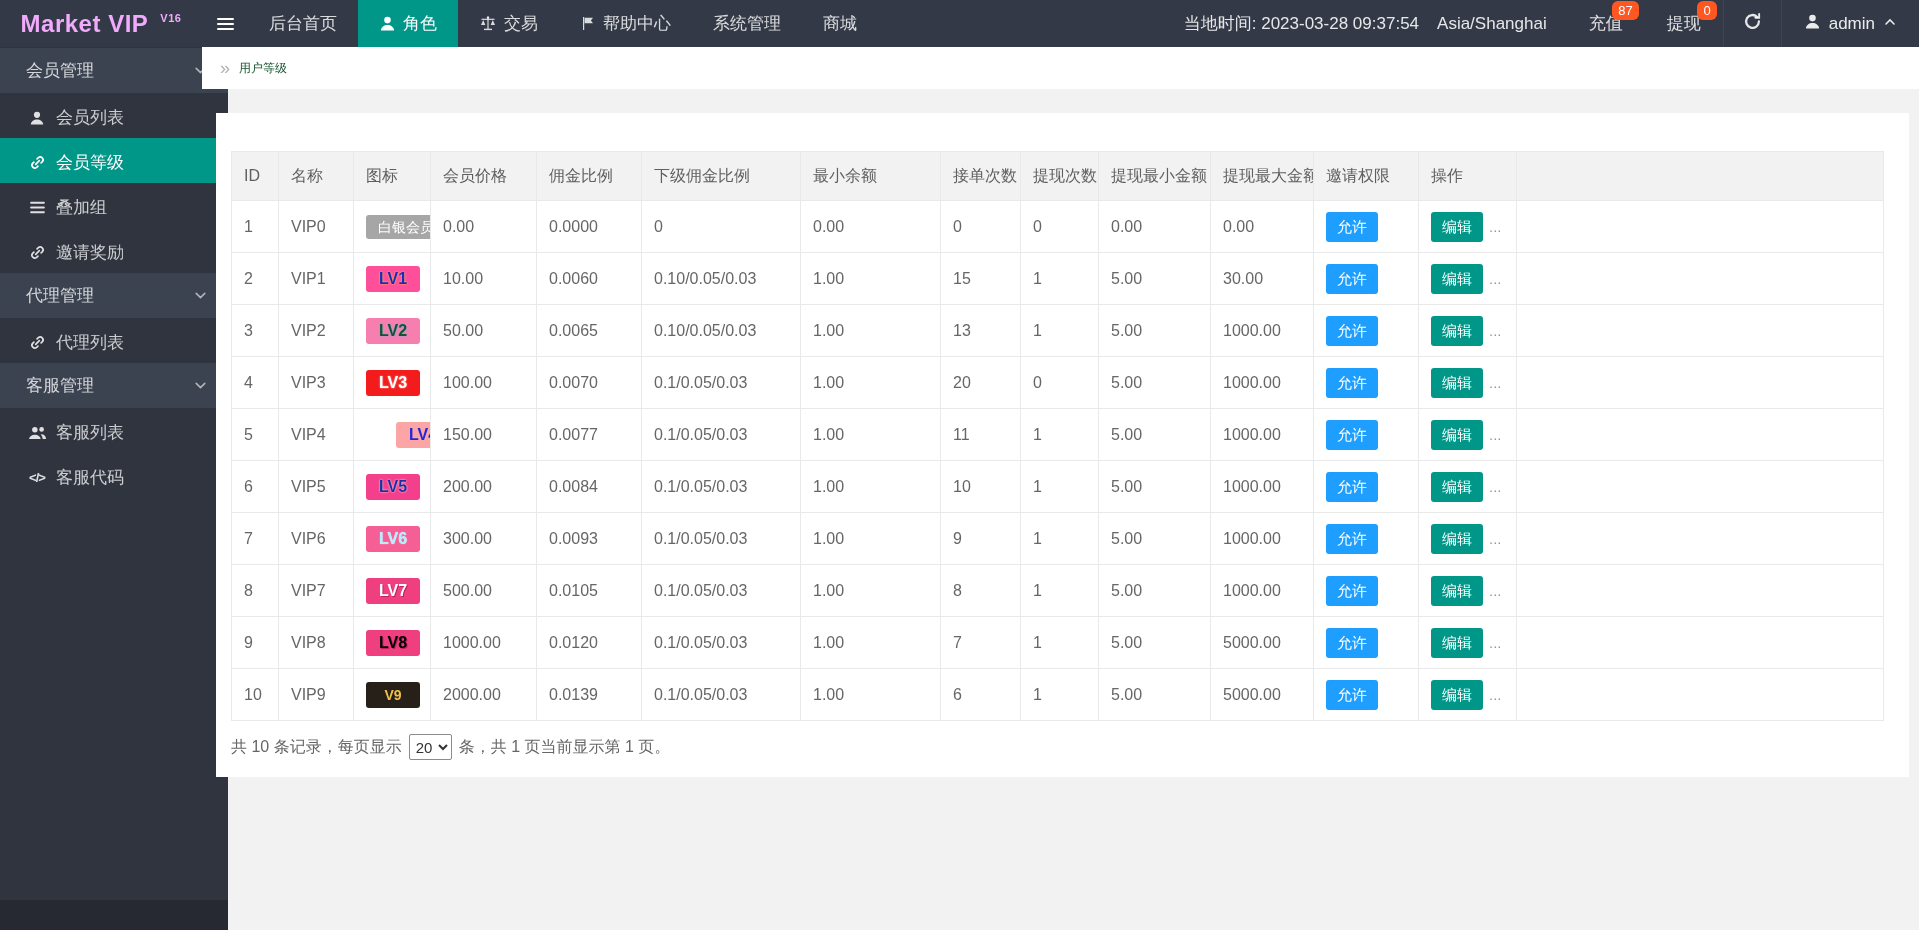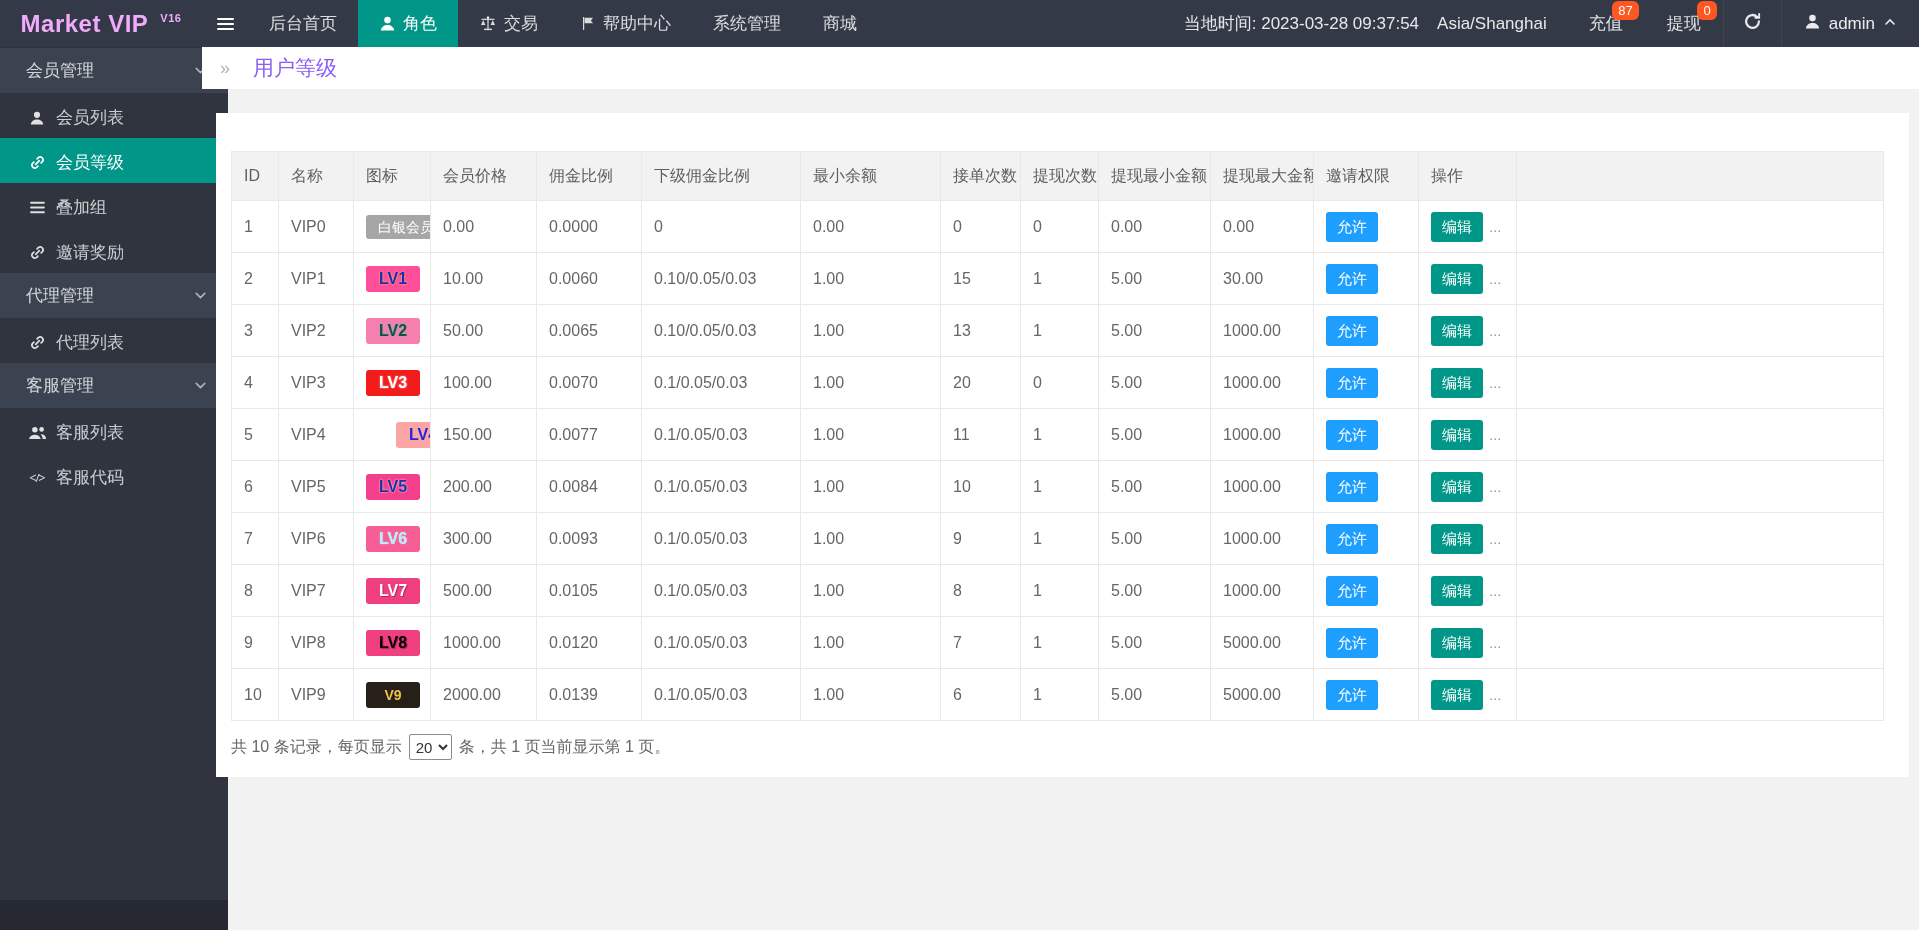--- a/index.html
+++ b/index.html
@@ -56,35 +56,35 @@
     position:absolute; top:47px; left:0; bottom:0; width:228px;
     background:#30343e; padding-top:1px;text-align:right;
   }
   .side-group {
     height:45px; display:flex; align-items:center; padding:0 20px 0 26px;
     background:#3b4250; color:rgba(255,255,255,.78); font-size:17px; cursor:pointer;
   }
   .side-group .chev { margin-left:auto; color:rgba(255,255,255,.6); display:flex; }
   .side-item {
     height:45px; display:flex; align-items:center; gap:9px; padding:4px 10px 0 27px;
-    background:#2f343f; color:rgba(255,255,255,.75); font-size:17px; cursor:pointer; white-space:nowrap;font-family:Liberation Serif, serif;
+    background:#2f343f; color:rgba(255,255,255,.75); font-size:17px; cursor:pointer; white-space:nowrap;
   }
   .side-item .ic { width:20px; display:flex; justify-content:center; color:rgba(255,255,255,.85); }
   .side-item.active { background:var(--accent); color:#fff; }
   .side-item.active .ic { color:#fff; }
   .code-ic { font-size:13px; font-weight:bold; letter-spacing:-1px; }
   .side-bottom { position:absolute; bottom:0; left:0; right:0; height:30px; background:#262932; }
 
   
   .breadcrumb-bar {
     position:absolute; top:47px; left:202px; right:0; height:42px; background:#fff;
     display:flex; align-items:center; gap:9px; padding-left:18px;
   }
   .bc-icon { color:#b3b3b3; font-size:18px; }
-  .bc-label { color:#8b5cf6; font-size:21px;margin-left:14px; }
+  .bc-label { color:#14532d; font-size:12px; }
 
   .card {
     position:absolute; top:113px; left:216px; width:1693px; height:664px;
     background:#fff; padding:38px 0 0 15px;
   }
 
   table.grid { border-collapse:collapse; table-layout:fixed; width:1652px; background:#fff; }
   .grid th, .grid td {
     border:1px solid #e9e9e9; padding:0 12px; text-align:left;
     overflow:hidden; white-space:nowrap; vertical-align:middle;

